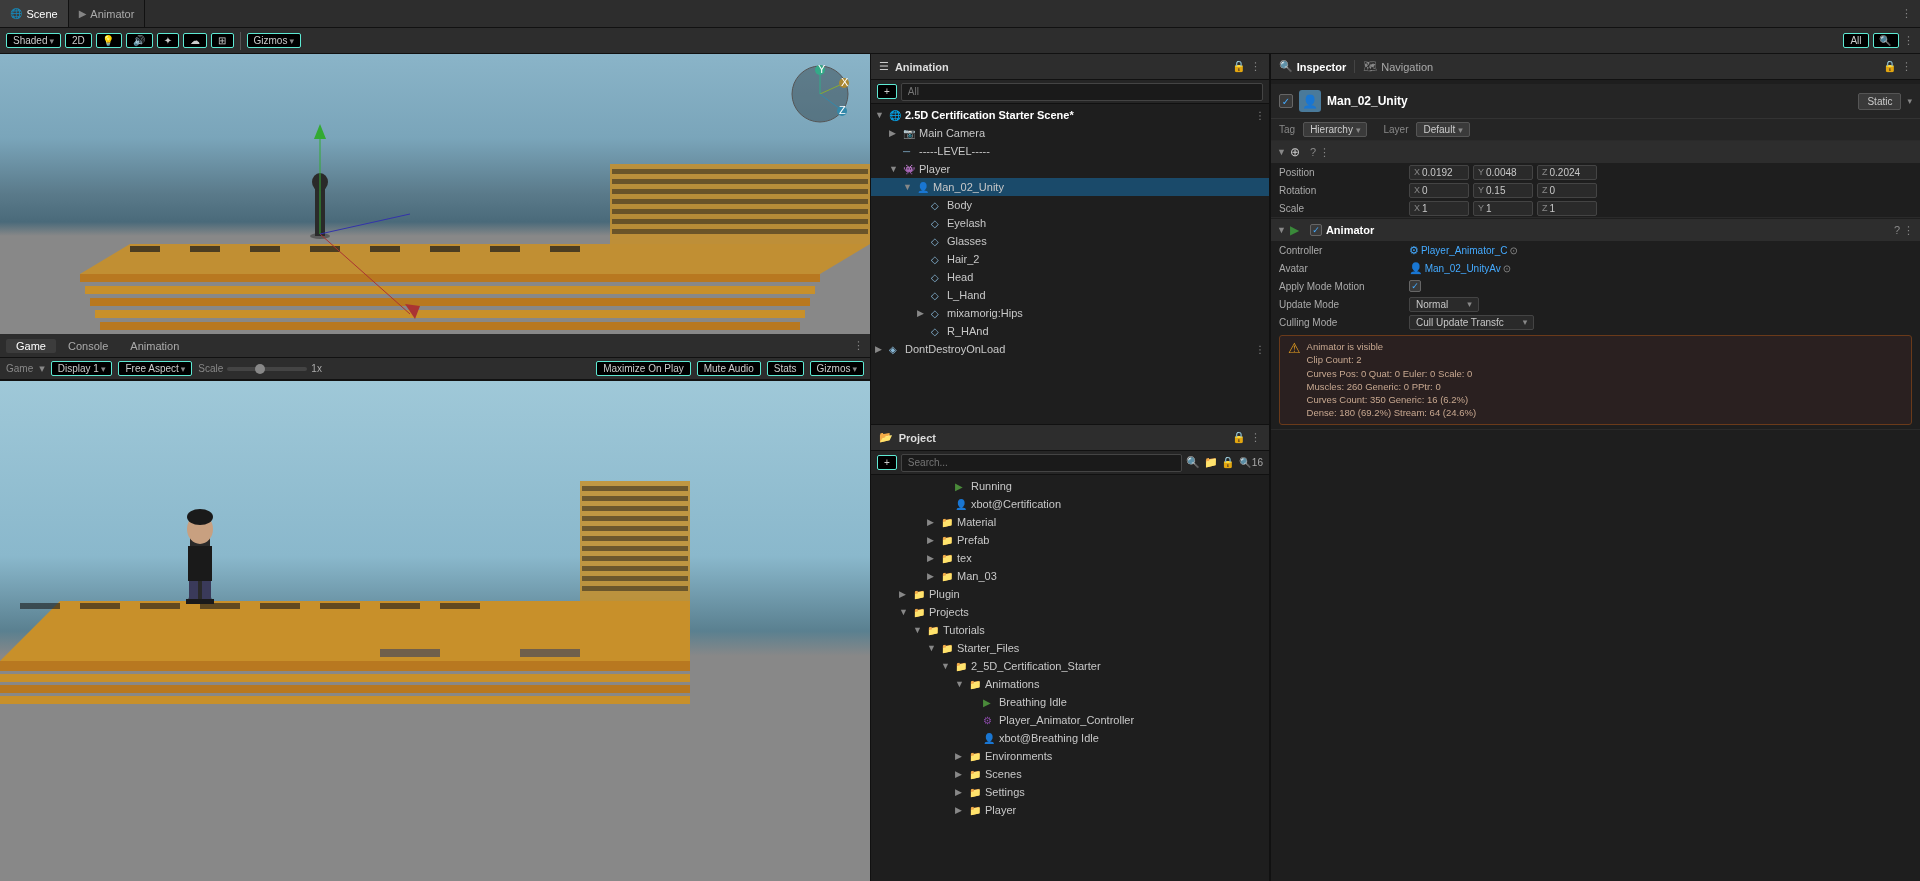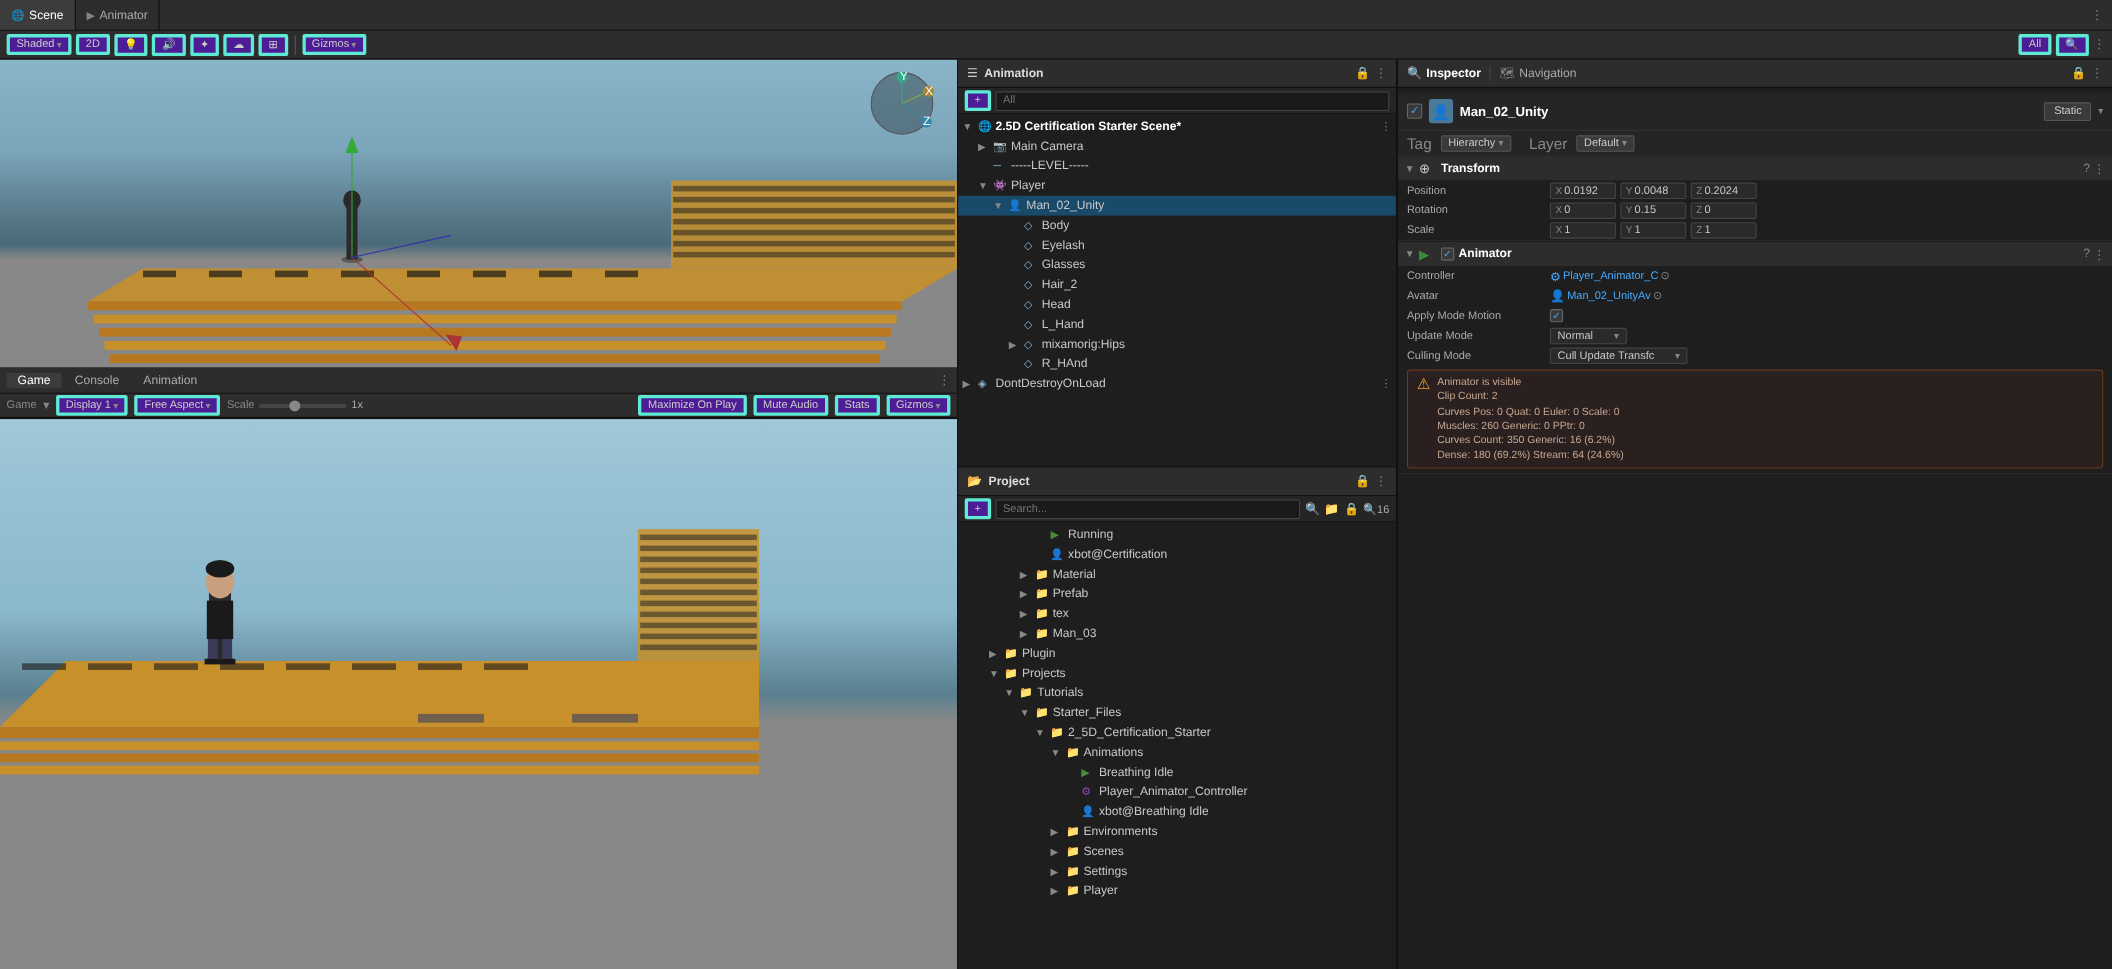--- a/index.html
+++ b/index.html
@@ -48,22 +48,22 @@
       display: flex;
       align-items: center;
       height: 26px;
       background: #2d2d2d;
       padding: 0 6px;
       gap: 4px;
       border-bottom: 1px solid #111;
       flex-shrink: 0;
     }
     .toolbar-btn {
-      background: #4c1d95;
-      border: 3px solid #5eead4;
+      background: #000000;
+      border: 1px solid #5eead4;
       color: #ccc;
       font-size: 10px;
       padding: 1px 6px;
       cursor: pointer;
       border-radius: 2px;
       display: flex;
       align-items: center;
       gap: 2px;
     }
     .toolbar-sep { width: 1px; height: 18px; background: #555; margin: 0 2px; }
@@ -318,21 +318,21 @@
 
     
     .tag-layer-row {
       display: flex;
       align-items: center;
       padding: 3px 8px;
       gap: 8px;
       background: #252525;
       border-bottom: 1px solid #2a2a2a;
     }
-    .tag-label { color: #888; font-size: 14px; }
+    .tag-label { color: #888; font-size: 10px; }
     .tag-value {
       background: #3a3a3a;
       border: 1px solid #555;
       color: #ccc;
       font-size: 10px;
       padding: 1px 6px;
       border-radius: 2px;
       display: flex; align-items: center; gap: 3px;
       cursor: pointer;
     }
@@ -1013,21 +1013,20 @@
           <span>Default</span>
           <span class="dropdown-arrow">▾</span>
         </div>
       </div>
 
       
       <div class="component-section">
         <div class="component-header">
           <span class="comp-arrow">▼</span>
           <span class="comp-icon">⊕</span>
-          <span class="comp-name">Transform</span>
           <div class="comp-actions">
             <span style="cursor:pointer;">?</span>
             <span style="cursor:pointer;">⋮</span>
           </div>
         </div>
 
         <div class="prop-row">
           <span class="prop-label">Position</span>
           <div class="prop-value">
             <div class="prop-field">

